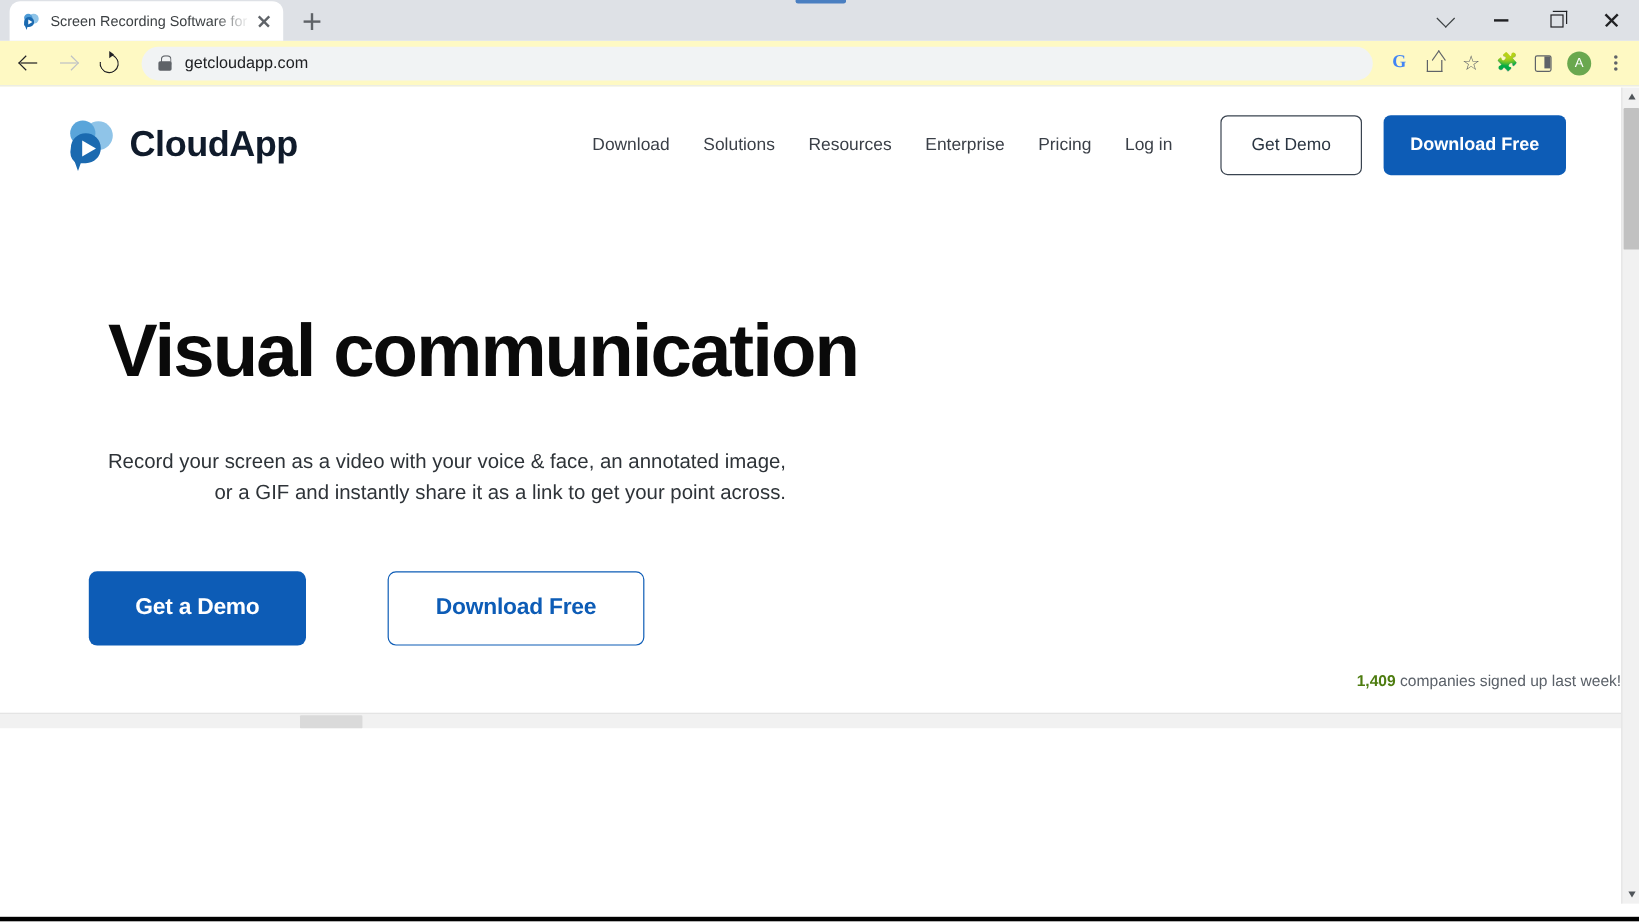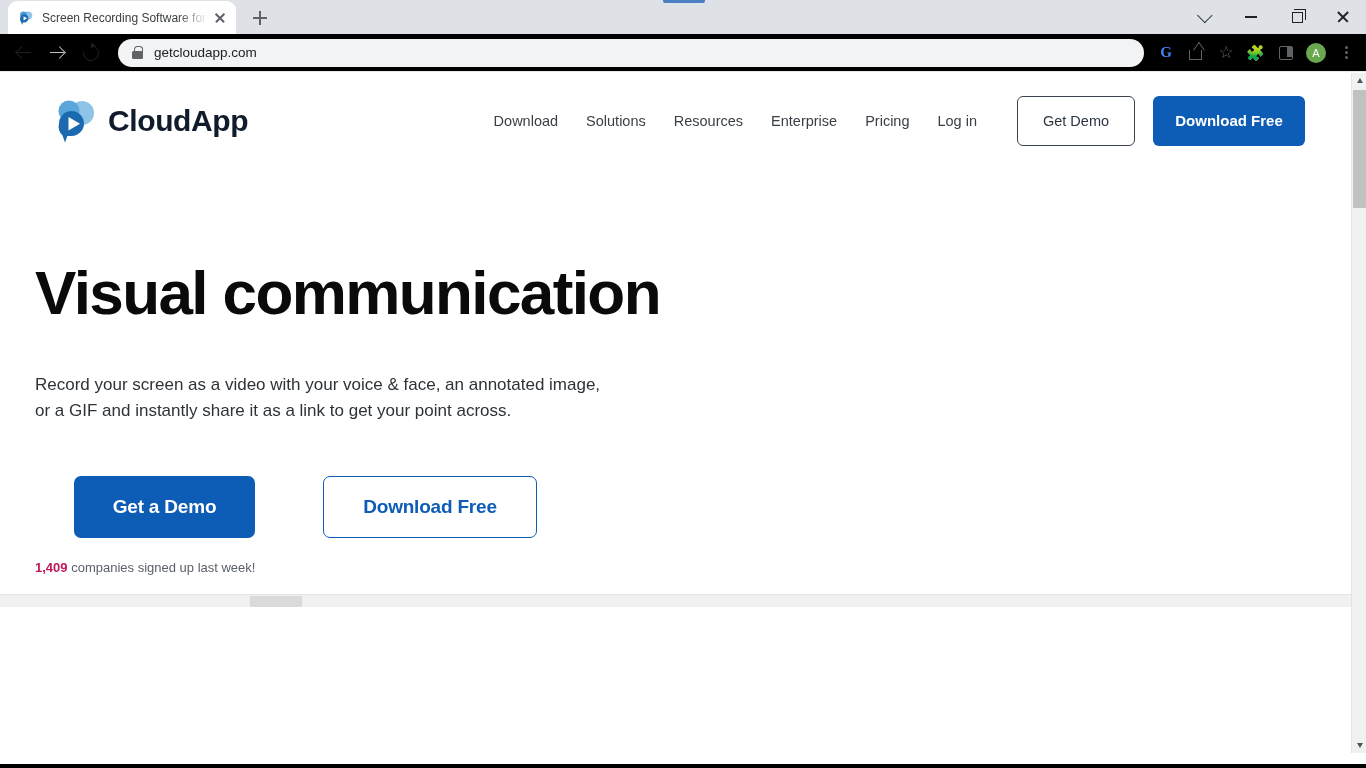--- a/index.html
+++ b/index.html
@@ -120,21 +120,21 @@
     position: absolute;
     left: -0.5px; top: 5.7px;
     width: 14px; height: 1.5px;
     background: #202124;
   }
   .wc-close::before { transform: rotate(45deg); }
   .wc-close::after  { transform: rotate(-45deg); }
 
   .toolbar {
     height: 38px;
-    background: #000000;
+    background: #fef9c3;
     display: flex;
     align-items: center;
     padding: 0 6px 0 8px;
     border-bottom: 1px solid #e8eaed;
   }
   .nav-btn {
     width: 30px; height: 30px;
     margin-right: 4px;
     display: flex; align-items: center; justify-content: center;
     border-radius: 50%;
@@ -293,20 +293,21 @@
   .kebab-ico i:nth-child(2) { top: 6.4px; }
   .kebab-ico i:nth-child(3) { top: 11.3px; }
 
   
   .viewport {
     position: absolute;
     top: 73px; left: 0;
     width: 1366px; height: 534px;
     background: #ffffff;
     overflow: hidden;
+    text-align: right;
   }
   .page {
     width: 1351px;
     height: 100%;
     position: relative;
   }
 
   
   .site-header {
     height: 95px;
@@ -402,21 +403,21 @@
     font-size: 19px;
     font-weight: bold;
     display: flex; align-items: center; justify-content: center;
     letter-spacing: -0.2px;
   }
   .hero-note {
     margin-top: 22px;
     font-size: 13px;
     color: #5b6169;
   }
-  .hero-note b { color: #be185d; font-weight: bold; }
+  .hero-note b { color: #4d7c0f; font-weight: bold; }
 
   
   .vscroll {
     position: absolute;
     top: 73px; right: 0;
     width: 15px; height: 680px;
     background: #f1f1f1;
     border-left: 1px solid #e4e4e4;
   }
   .vscroll-up, .vscroll-down {

